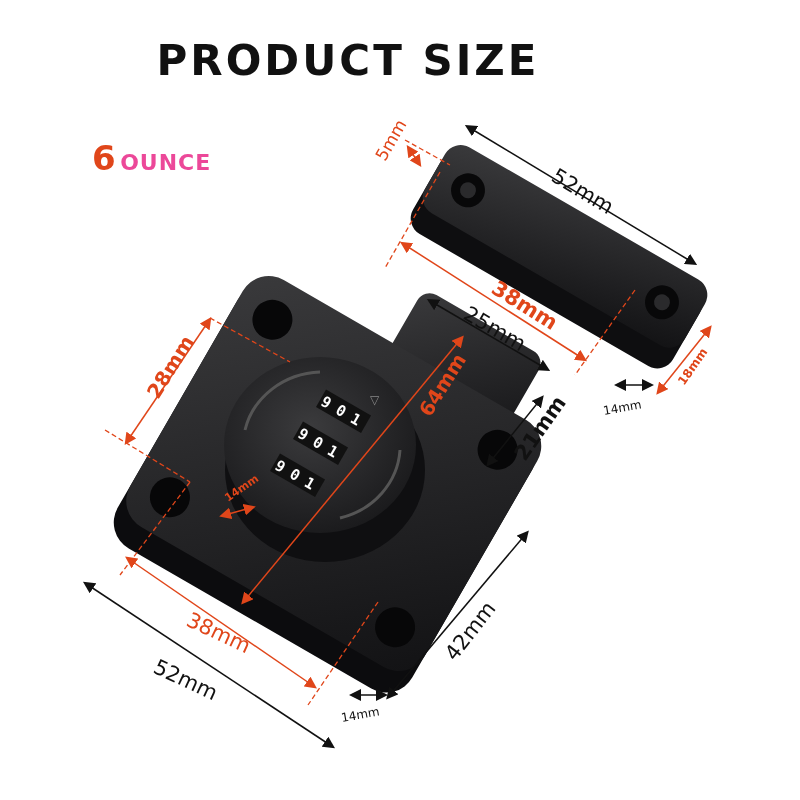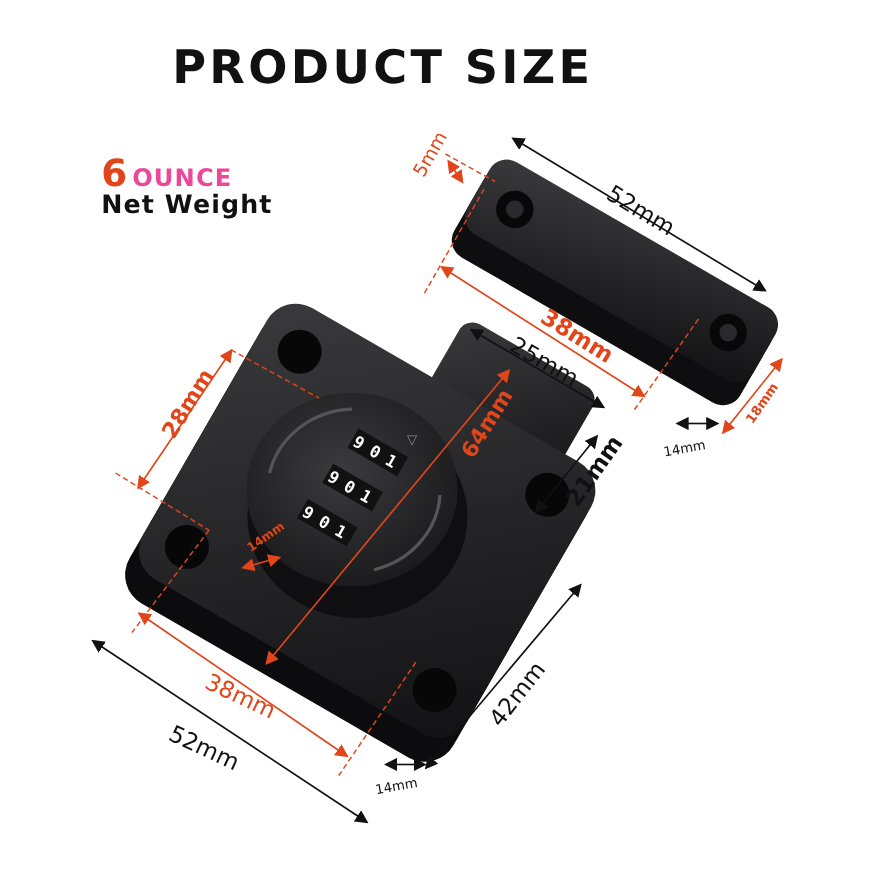--- a/index.html
+++ b/index.html
@@ -13,21 +13,20 @@
   .dim { font-family:"DejaVu Sans", sans-serif; }
 </style>
 </head>
 <body>
 
 <div class="title">PRODUCT SIZE</div>
 
 <div class="weight">
   <span class="big">6</span>
   <span class="unit">OUNCE</span>
-  <span class="sub">Net Weight</span>
 </div>
 
 <svg class="art" width="800" height="800" viewBox="0 0 800 800">
   <defs>
     <marker id="arrK" markerWidth="8" markerHeight="8" refX="4" refY="4" orient="auto-start-reverse">
       <path d="M0,0 L8,4 L0,8 z" fill="#111"></path>
     </marker>
     <marker id="arrO" markerWidth="8" markerHeight="8" refX="4" refY="4" orient="auto-start-reverse">
       <path d="M0,0 L8,4 L0,8 z" fill="#e0461a"></path>
     </marker>

